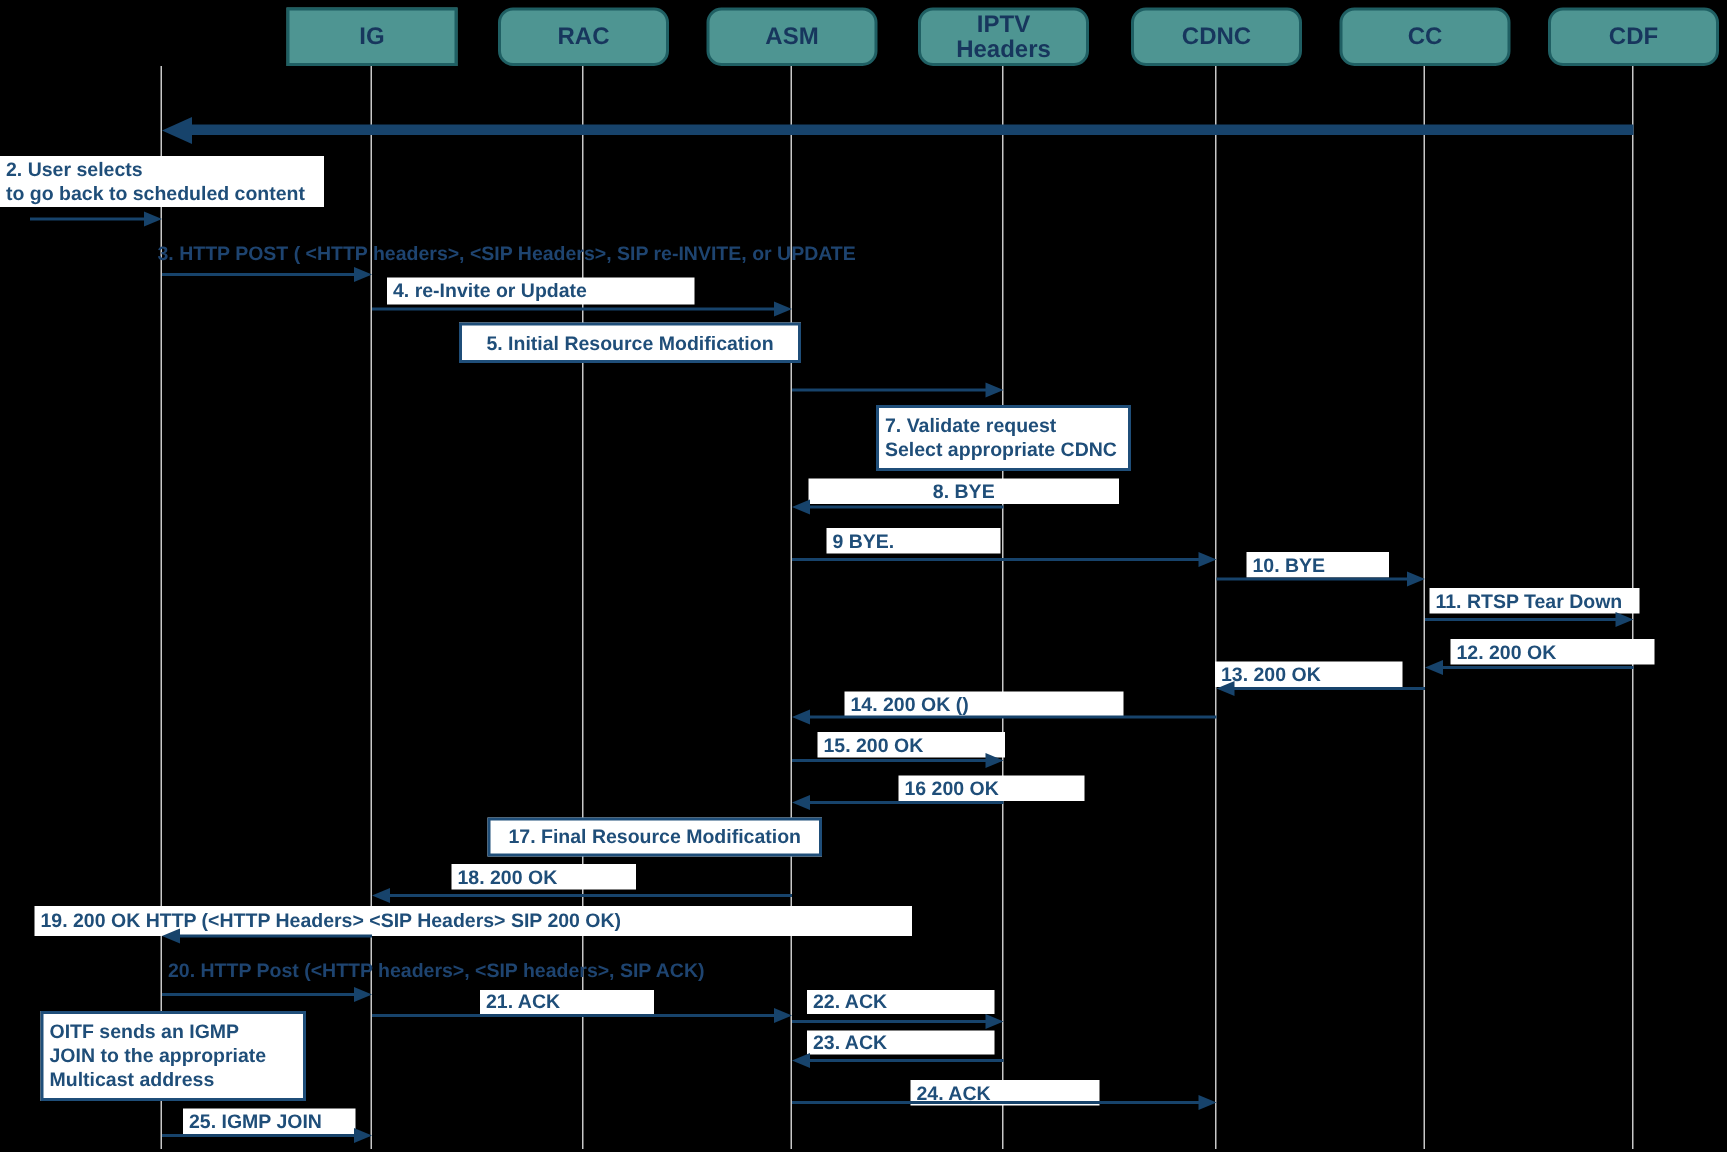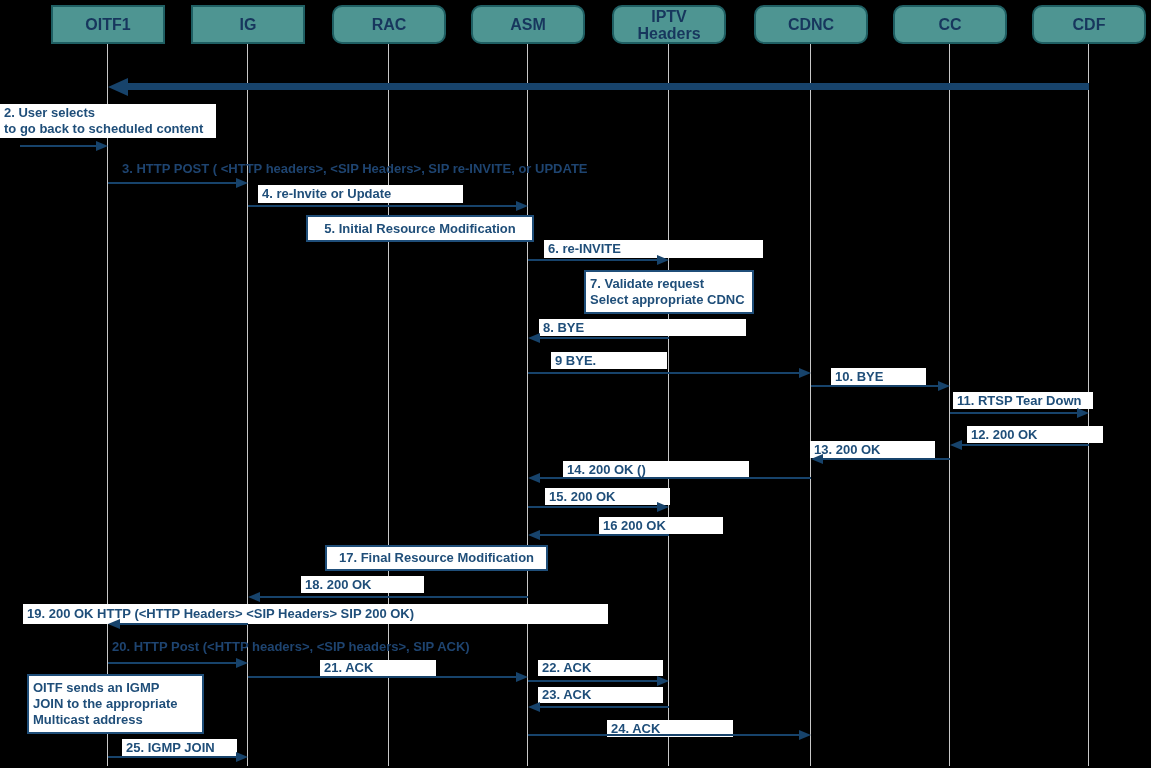--- a/index.html
+++ b/index.html
@@ -18,23 +18,20 @@
   .mbox.center{align-items:center;}
   .dimtext{position:absolute;color:#1E4470;font-size:13px;font-weight:bold;white-space:nowrap;z-index:2;}
   .aline{position:absolute;background:#17436B;z-index:4;}
   .ahead{position:absolute;width:0;height:0;z-index:4;}
 </style>
 </head>
 <body>
 
 <div id="stage">
     <div class="lifeline" style="left: 107px; top: 44px; height: 722px;"></div>
-    <div class="actor" style="left: 51px; top: 5px;">
-      <div>OITF1</div>
-    </div>
     <div class="lifeline" style="left: 247px; top: 44px; height: 722px;"></div>
     <div class="actor" style="left: 191px; top: 5px;">
       <div>IG</div>
     </div>
     <div class="lifeline" style="left: 388px; top: 44px; height: 722px;"></div>
     <div class="actor rounded" style="left: 332px; top: 5px;">
       <div>RAC</div>
     </div>
     <div class="lifeline" style="left: 527px; top: 44px; height: 722px;"></div>
     <div class="actor rounded" style="left: 471px; top: 5px;">
@@ -58,41 +55,38 @@
       <div>CDF</div>
     </div>
     <div class="aline" style="left: 126px; width: 963px; top: 83px; height: 7px;"></div>
     <div class="ahead" style="top: 78px; border-top: 9px solid transparent; border-bottom: 9px solid transparent; left: 108px; border-right: 20px solid rgb(23, 67, 107);"></div>
     <div class="mbox" style="left: 0px; top: 104px; width: 216px; height: 34px;">
       <div>2. User selects</div>
       <div>to go  back to scheduled content</div>
     </div>
     <div class="aline" style="left: 20px; width: 78px; top: 145px; height: 2px;"></div>
     <div class="ahead" style="top: 141px; border-top: 5px solid transparent; border-bottom: 5px solid transparent; left: 96px; border-left: 12px solid rgb(23, 67, 107);"></div>
-    <div class="dimtext" style="left: 122px; top: 161px; text-align: center;">3. HTTP POST ( &lt;HTTP headers&gt;, &lt;SIP Headers&gt;, SIP re-INVITE, or UPDATE</div>
+    <div class="dimtext" style="left: 105px; top: 161px; text-align: center;">3. HTTP POST ( &lt;HTTP headers&gt;, &lt;SIP Headers&gt;, SIP re-INVITE, or UPDATE</div>
     <div class="aline" style="left: 108px; width: 130px; top: 182px; height: 2px;"></div>
     <div class="ahead" style="top: 178px; border-top: 5px solid transparent; border-bottom: 5px solid transparent; left: 236px; border-left: 12px solid rgb(23, 67, 107);"></div>
     <div class="mbox" style="left: 258px; top: 185px; width: 205px; height: 18px;">
       <div>4. re-Invite or Update</div>
     </div>
     <div class="aline" style="left: 248px; width: 270px; top: 205px; height: 2px;"></div>
     <div class="ahead" style="top: 201px; border-top: 5px solid transparent; border-bottom: 5px solid transparent; left: 516px; border-left: 12px solid rgb(23, 67, 107);"></div>
     <div class="mbox bordered center" style="left: 306px; top: 215px; width: 228px; height: 27px;">
       <div>5. Initial Resource Modification</div>
     </div>
-    <div class="mbox" style="left: 544px; top: 240px; width: 219px; height: 18px;">
-      <div>6. re-INVITE</div>
-    </div>
     <div class="aline" style="left: 528px; width: 131px; top: 259px; height: 2px;"></div>
     <div class="ahead" style="top: 255px; border-top: 5px solid transparent; border-bottom: 5px solid transparent; left: 657px; border-left: 12px solid rgb(23, 67, 107);"></div>
     <div class="mbox bordered" style="left: 584px; top: 270px; width: 170px; height: 44px;">
       <div>7. Validate request</div>
       <div>Select appropriate CDNC</div>
     </div>
-    <div class="mbox" style="left: 539px; top: 319px; width: 207px; height: 17px;">
+    <div class="mbox" style="left: 539px; top: 319px; width: 207px; height: 17px; text-align: center;">
       <div>8. BYE</div>
     </div>
     <div class="aline" style="left: 538px; width: 131px; top: 337px; height: 2px;"></div>
     <div class="ahead" style="top: 333px; border-top: 5px solid transparent; border-bottom: 5px solid transparent; left: 528px; border-right: 12px solid rgb(23, 67, 107);"></div>
     <div class="mbox" style="left: 551px; top: 352px; width: 116px; height: 17px;">
       <div>9 BYE.</div>
     </div>
     <div class="aline" style="left: 528px; width: 273px; top: 372px; height: 2px;"></div>
     <div class="ahead" style="top: 368px; border-top: 5px solid transparent; border-bottom: 5px solid transparent; left: 799px; border-left: 12px solid rgb(23, 67, 107);"></div>
     <div class="mbox" style="left: 831px; top: 368px; width: 95px; height: 17px;">

